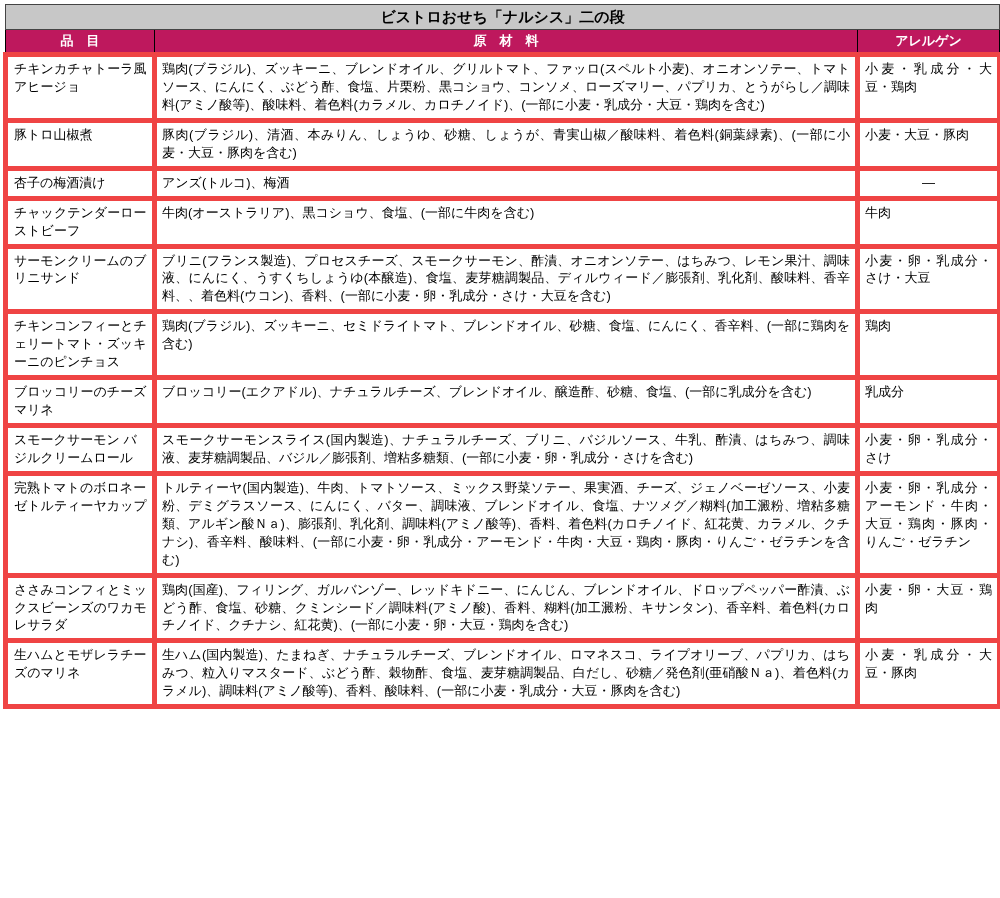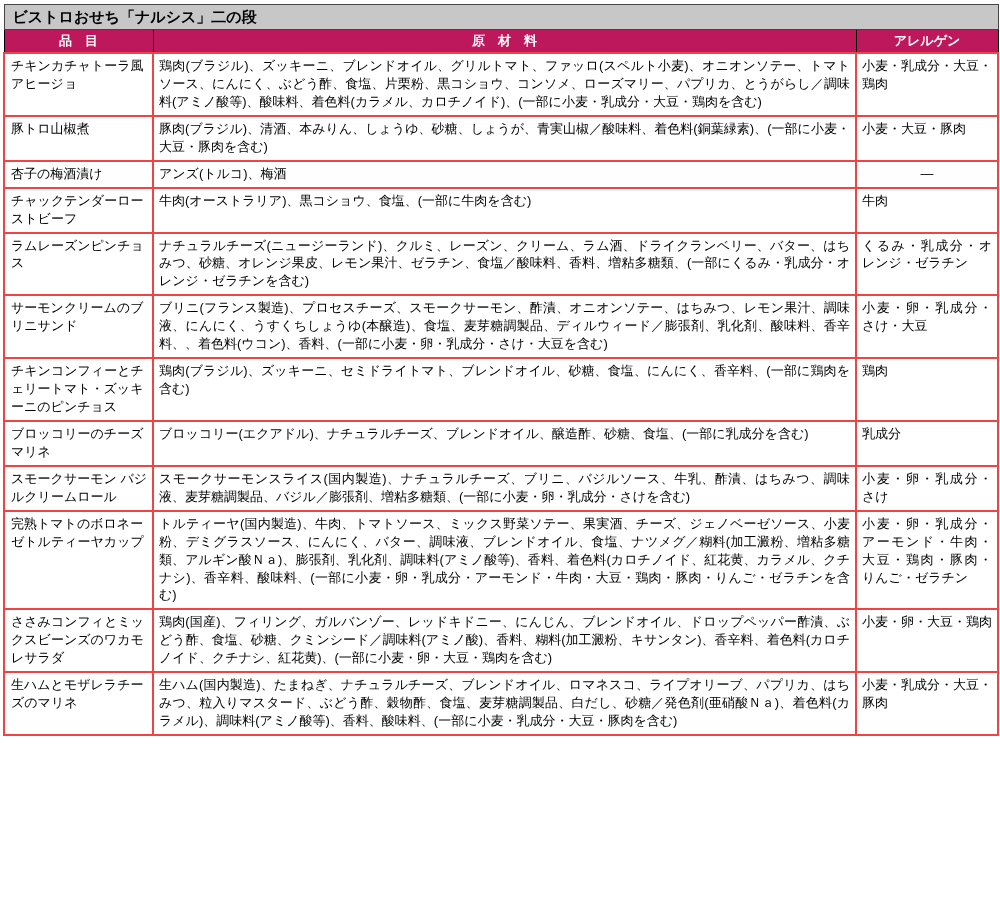--- a/index.html
+++ b/index.html
@@ -23,36 +23,36 @@
     border-collapse: collapse;
     table-layout: fixed;
   }
   col.c-item { width: 149px; }
   col.c-ing  { width: 703px; }
   col.c-alg  { width: 142px; }
 
   .title-row th {
     background: #c7c7c7;
     border: 1px solid #444444;
-    text-align: left;
+    text-align: center;
     font-size: 15px;
     font-weight: bold;
     padding: 3px 8px 2px 8px;
   }
   .head-row th {
     background: #be185d;
     color: #ffffff;
     border: 1px solid #000000;
     font-size: 13px;
     font-weight: bold;
     text-align: center;
     padding: 2px 2px;
   }
   td {
-    border: 2px solid #ef4444;
+    border: 5px solid #ef4444;
     vertical-align: top;
     font-size: 13px;
     line-height: 1.38;
     padding: 3px 5px 4px 5px;
     text-align: justify;
     overflow-wrap: anywhere;
   }
   td[data-name="item-cell"] {
     text-align: left;
     padding-left: 6px;
@@ -97,25 +97,20 @@
           <td data-name="item-cell">杏子の梅酒漬け</td>
           <td data-name="ingredients-cell">アンズ(トルコ)、梅酒</td>
           <td data-name="allergen-cell" class="dash">―</td>
         </tr>
         <tr data-name="table-row">
           <td data-name="item-cell">チャックテンダーローストビーフ</td>
           <td data-name="ingredients-cell">牛肉(オーストラリア)、黒コショウ、食塩、(一部に牛肉を含む)</td>
           <td data-name="allergen-cell">牛肉</td>
         </tr>
         <tr data-name="table-row">
-          <td data-name="item-cell">ラムレーズンピンチョス</td>
-          <td data-name="ingredients-cell">ナチュラルチーズ(ニュージーランド)、クルミ、レーズン、クリーム、ラム酒、ドライクランベリー、バター、はちみつ、砂糖、オレンジ果皮、レモン果汁、ゼラチン、食塩／酸味料、香料、増粘多糖類、(一部にくるみ・乳成分・オレンジ・ゼラチンを含む)</td>
-          <td data-name="allergen-cell">くるみ・乳成分・オレンジ・ゼラチン</td>
-        </tr>
-        <tr data-name="table-row">
           <td data-name="item-cell">サーモンクリームのブリニサンド</td>
           <td data-name="ingredients-cell">ブリニ(フランス製造)、プロセスチーズ、スモークサーモン、酢漬、オニオンソテー、はちみつ、レモン果汁、調味液、にんにく、うすくちしょうゆ(本醸造)、食塩、麦芽糖調製品、ディルウィード／膨張剤、乳化剤、酸味料、香辛料、、着色料(ウコン)、香料、(一部に小麦・卵・乳成分・さけ・大豆を含む)</td>
           <td data-name="allergen-cell">小麦・卵・乳成分・さけ・大豆</td>
         </tr>
         <tr data-name="table-row">
           <td data-name="item-cell">チキンコンフィーとチェリートマト・ズッキーニのピンチョス</td>
           <td data-name="ingredients-cell">鶏肉(ブラジル)、ズッキーニ、セミドライトマト、ブレンドオイル、砂糖、食塩、にんにく、香辛料、(一部に鶏肉を含む)</td>
           <td data-name="allergen-cell">鶏肉</td>
         </tr>
         <tr data-name="table-row">

